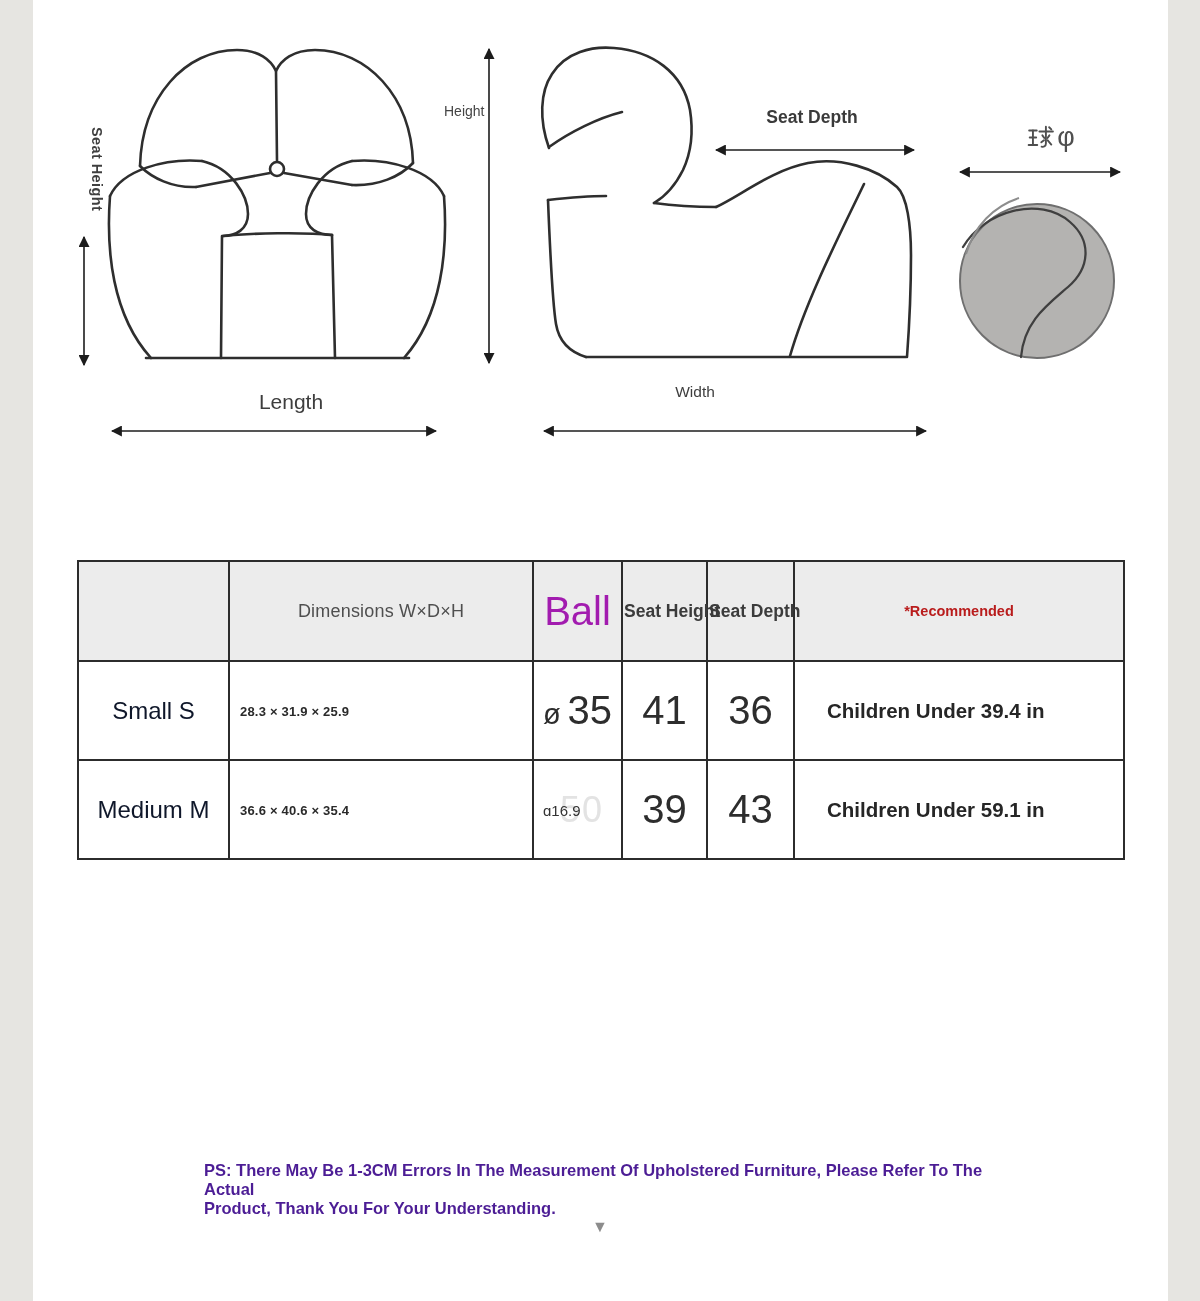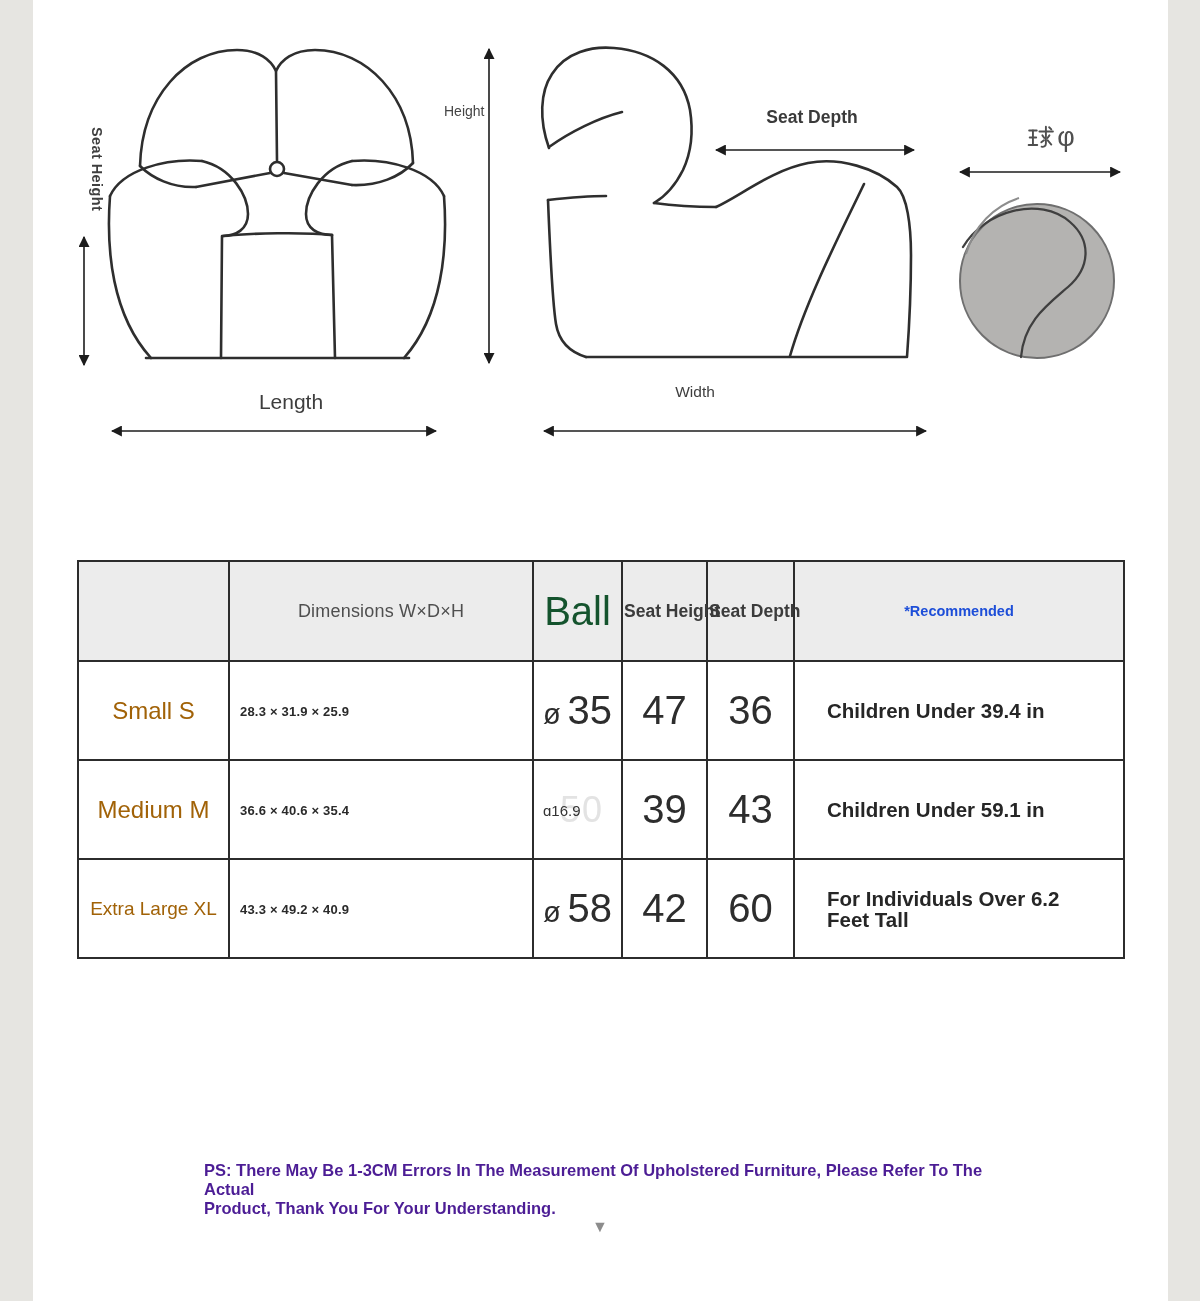--- a/index.html
+++ b/index.html
@@ -28,25 +28,25 @@
   
   table.size{
     position:absolute;left:77px;top:560px;width:1046px;
     border-collapse:collapse;table-layout:fixed;
   }
   table.size td{border:2px solid #2c2c2c;vertical-align:middle;overflow:visible;}
   tr.hdr td{background:#ececec;height:96px;}
   td.c-name{background:#f4f4f4;text-align:center;}
   tr.hdr td.c-name{background:#ececec;}
   .h-dims{font-size:18px;color:#4f4f4f;text-align:center;letter-spacing:.2px;margin-top:12px;}
-  .h-ball{font-size:40px;color:#14532d;text-align:center;}
+  .h-ball{font-size:40px;color:#a21caf;text-align:center;}
   .h-sh,.h-sd{font-size:17.5px;font-weight:bold;color:#3b3b3b;white-space:nowrap;text-align:left;padding-left:1px;}
-  .h-rec{font-size:14.5px;font-weight:bold;color:#1d4ed8;text-align:center;}
+  .h-rec{font-size:14.5px;font-weight:bold;color:#b91c1c;text-align:center;}
   tr.data td{height:95px;background:#ffffff;}
-  .name-txt{font-size:24px;color:#a16207;}
+  .name-txt{font-size:24px;color:#0f172a;}
   .name-txt.sm{font-size:19px;}
   td.c-dims{text-align:left;padding-left:10px;}
   .dims-txt{font-size:13px;font-weight:bold;color:#2a2a2a;letter-spacing:.2px;}
   td.c-ball{text-align:center;}
   .ball-sym{font-size:29px;font-weight:300;color:#2d2d2d;}
   .ball-num{font-size:40px;font-weight:300;color:#2d2d2d;margin-left:7px;}
   .ball-wrap{position:relative;width:100%;height:95px;}
   .ball-ghost{
     position:absolute;left:26px;top:50%;transform:translateY(-50%);
     font-size:36px;font-weight:300;color:#e3e3e3;letter-spacing:2px;z-index:1;
@@ -169,21 +169,21 @@
         <td class="h-sd">Seat Depth</td>
         <td class="h-rec">*Recommended</td>
       </tr>
 
       <tr class="data">
         <td class="c-name"><span class="name-txt">Small S</span></td>
         <td class="c-dims"><span class="dims-txt">28.3 × 31.9 × 25.9</span></td>
         <td class="c-ball">
           <span class="ball-sym">ø</span><span class="ball-num">35</span>
         </td>
-        <td class="c-num"><span class="num-txt">47</span></td>
+        <td class="c-num"><span class="num-txt">41</span></td>
         <td class="c-num"><span class="num-txt">36</span></td>
         <td class="c-rec">
           <div class="rec-line">Children Under 39.4 in</div>
           <div class="rec-line"></div>
         </td>
       </tr>
 
       <tr class="data">
         <td class="c-name"><span class="name-txt">Medium M</span></td>
         <td class="c-dims"><span class="dims-txt">36.6 × 40.6 × 35.4</span></td>
@@ -195,33 +195,20 @@
         </td>
         <td class="c-num"><span class="num-txt">39</span></td>
         <td class="c-num"><span class="num-txt">43</span></td>
         <td class="c-rec">
           <div class="rec-line">Children Under 59.1 in</div>
           <div class="rec-line"></div>
         </td>
       </tr>
 
 
-      <tr class="data">
-        <td class="c-name"><span class="name-txt sm">Extra Large XL</span></td>
-        <td class="c-dims"><span class="dims-txt">43.3 × 49.2 × 40.9</span></td>
-        <td class="c-ball">
-          <span class="ball-sym">ø</span><span class="ball-num">58</span>
-        </td>
-        <td class="c-num"><span class="num-txt">42</span></td>
-        <td class="c-num"><span class="num-txt">60</span></td>
-        <td class="c-rec">
-          <div class="rec-line">For Individuals Over 6.2</div>
-          <div class="rec-line">Feet Tall</div>
-        </td>
-      </tr>
     </tbody>
   </table>
 
   <div class="ps-note">
     <div>PS: There May Be 1-3CM Errors In The Measurement Of Upholstered Furniture, Please Refer To The Actual</div>
     <div>Product, Thank You For Your Understanding.</div>
   </div>
   <div class="scroll-tri">▼</div>
 
 </div>

